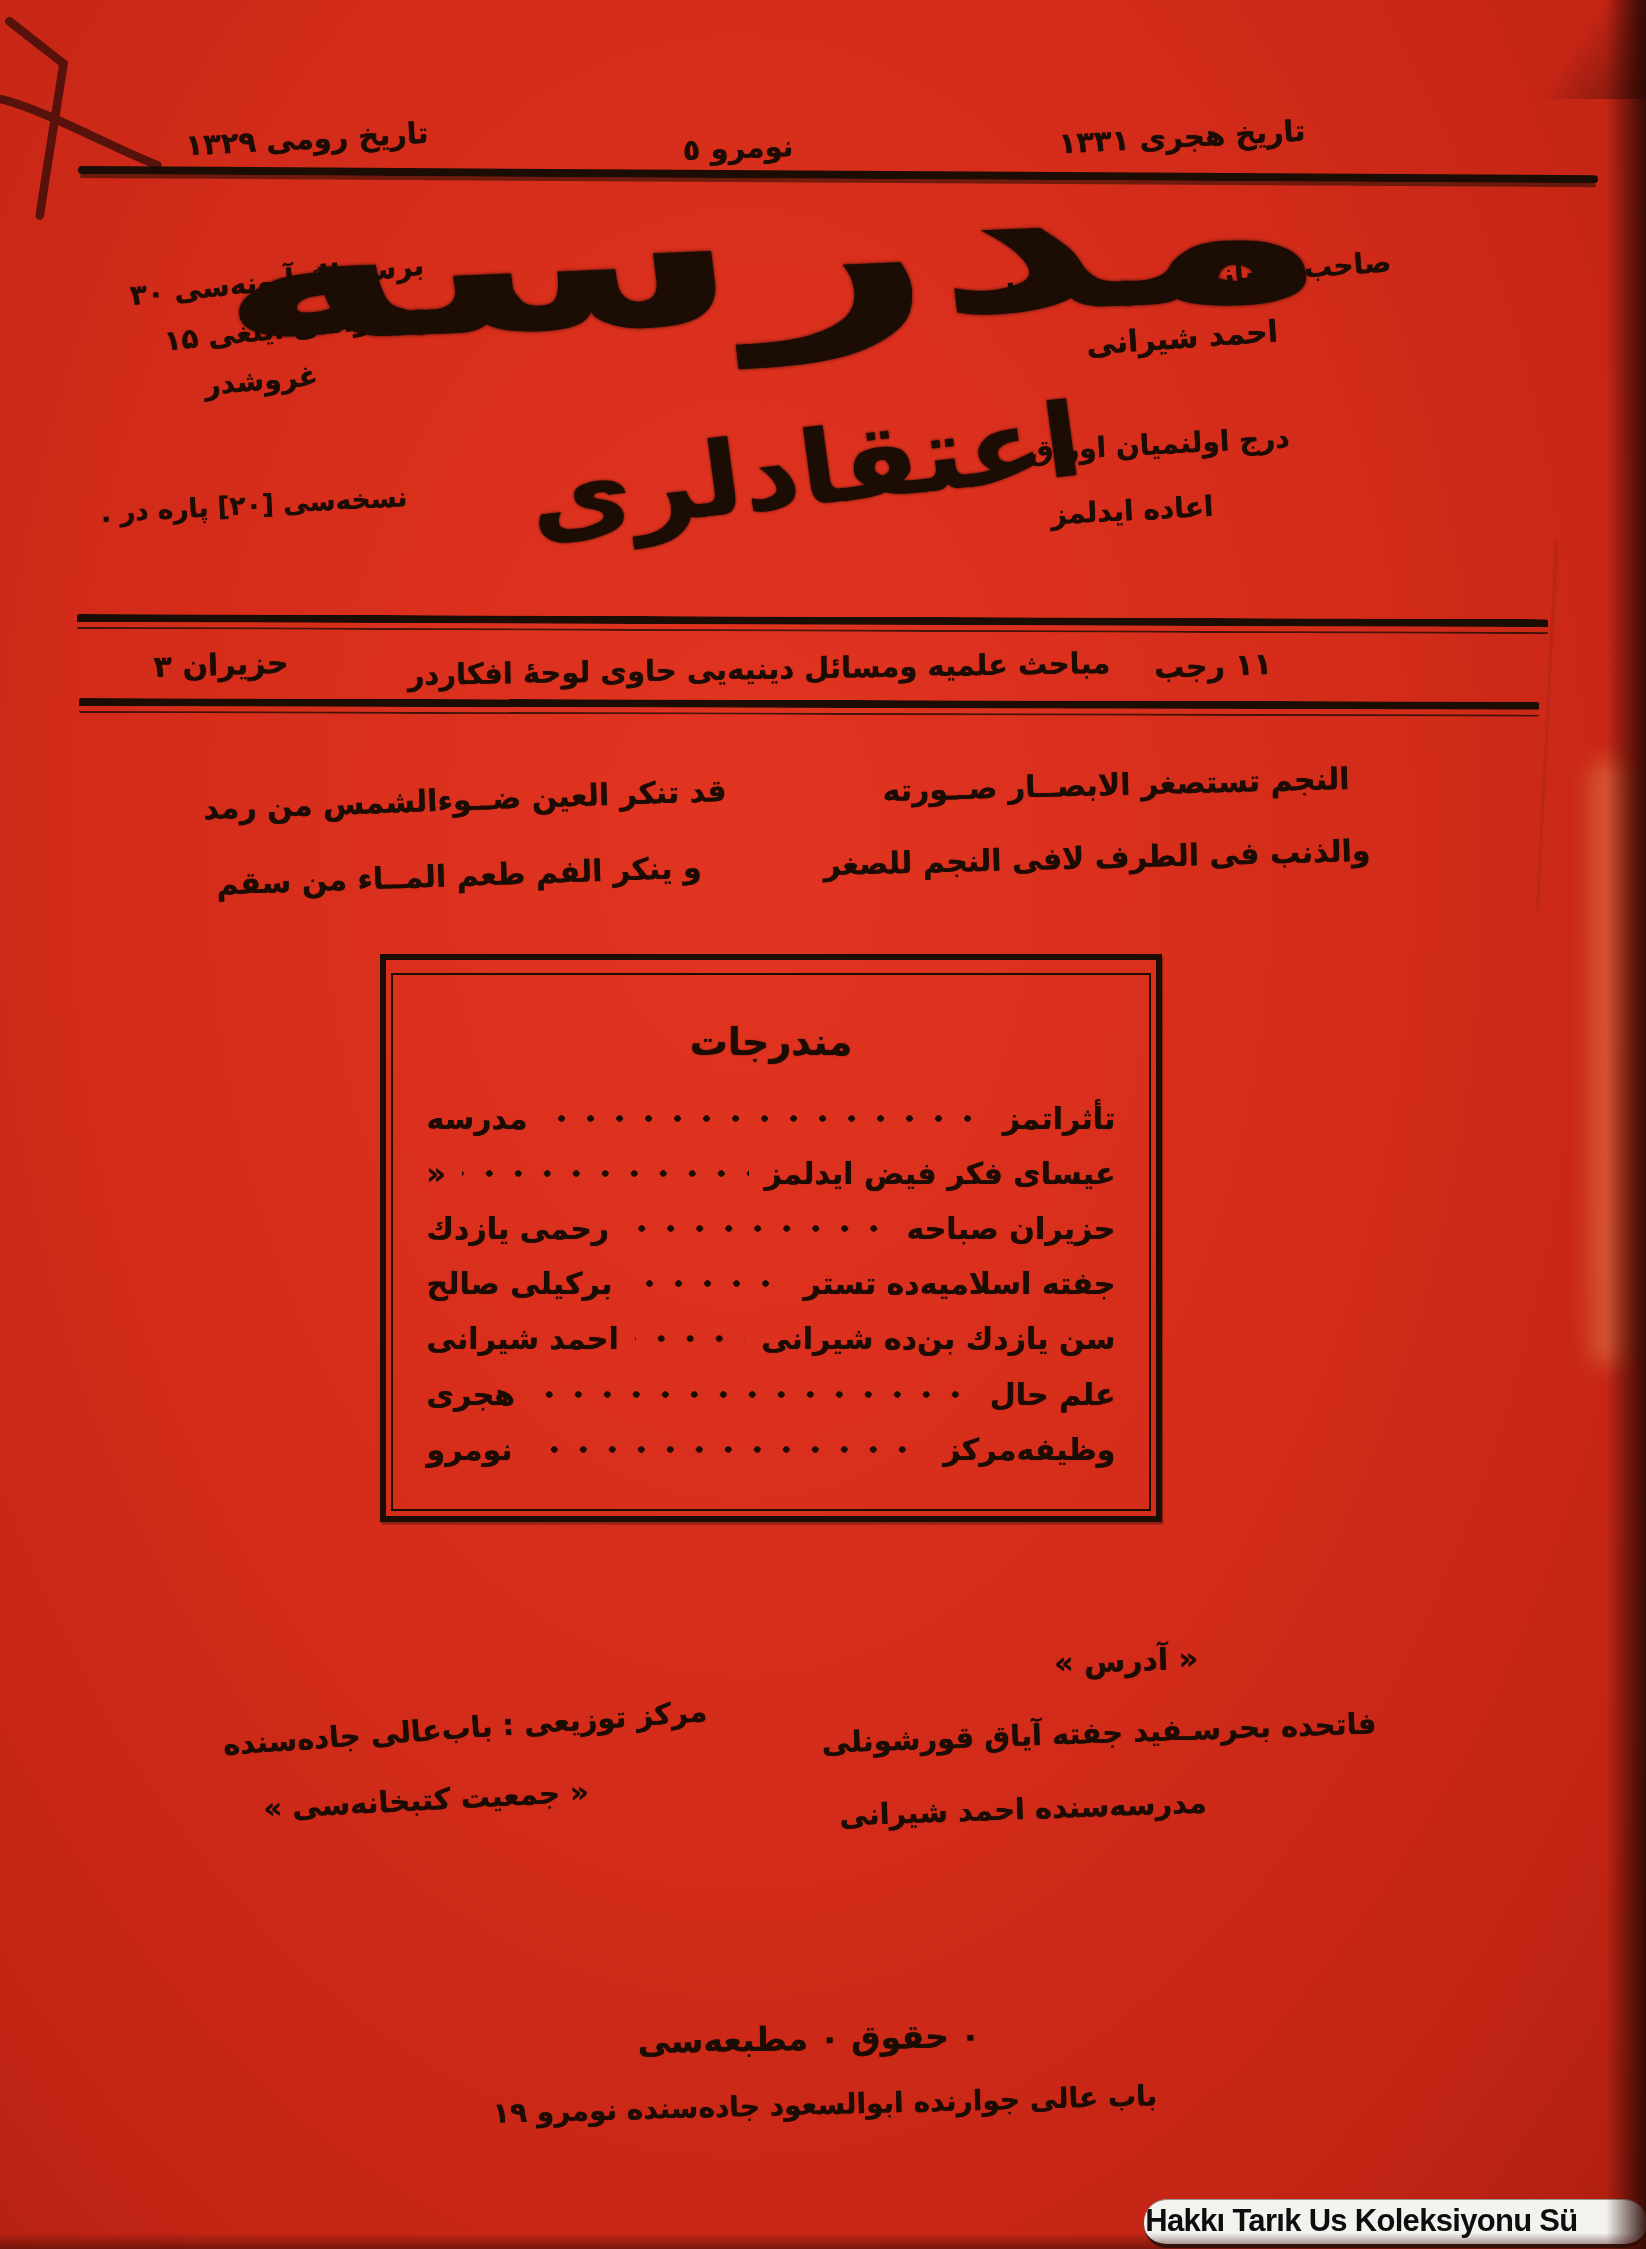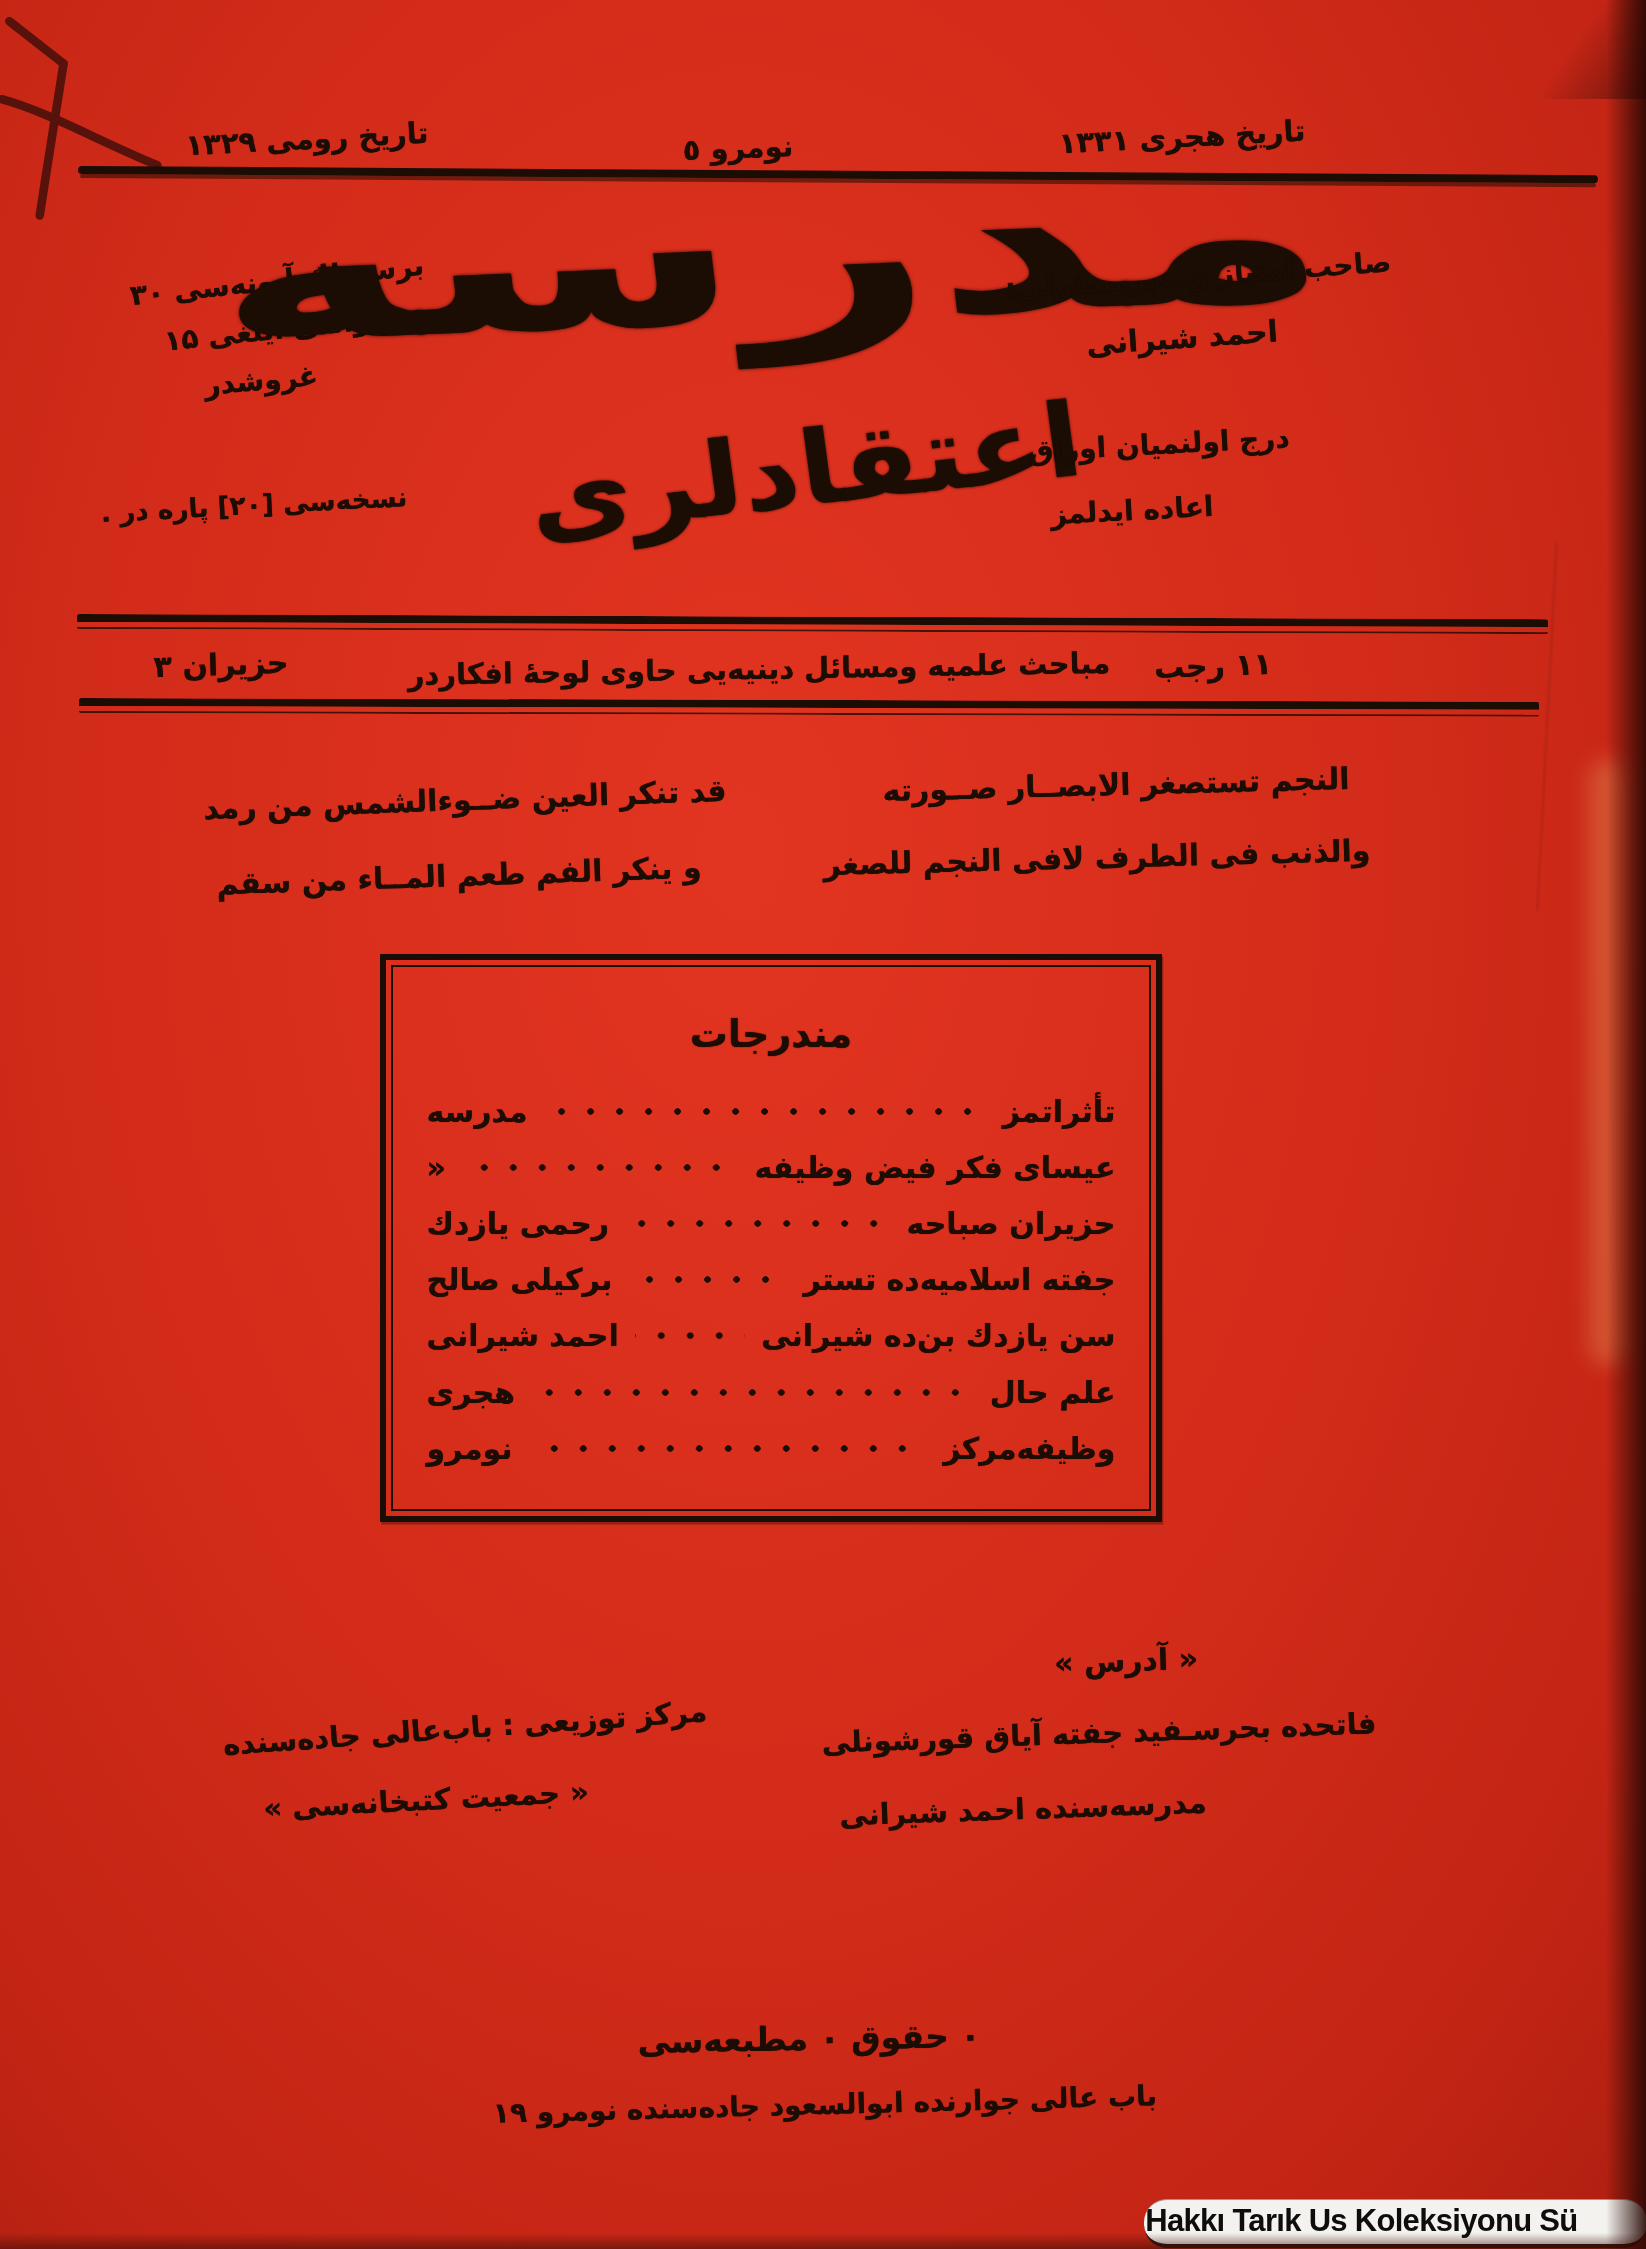--- a/index.html
+++ b/index.html
@@ -73,20 +73,21 @@
   
   .toc-box{
     position:absolute;left:380px;top:954px;width:782px;height:568px;
     border:6px solid var(--ink);box-sizing:border-box;
     box-shadow:1.3px 2.6px 0 rgba(27,12,4,.35);
   }
   .toc-inner{
     position:absolute;inset:4.6px;border:2px solid var(--ink);
     display:flex;flex-direction:column;box-sizing:border-box;
     padding:20px 34px 22.4px 34px;
+    margin-top:8px;
   }
   .toc-title{
     text-align:center;font-size:38px;font-weight:bold;margin-top:25px;
     direction:rtl;text-shadow:0 0 1.3px rgba(20,8,2,.8);
   }
   .toc-rows{flex:1;display:flex;flex-direction:column;justify-content:space-evenly;margin-top:17px;}
   .toc-row{display:flex;direction:rtl;align-items:center;font-size:30px;font-weight:bold;}
   .toc-row .ttl,.toc-row .auth{white-space:nowrap;text-shadow:0 0 0.7px rgba(20,8,2,.8);}
   .toc-dots{
     flex:1;height:9.2px;margin:0 16px;
@@ -172,21 +173,21 @@
   <div class="toc-box">
     <div class="toc-inner">
       <div class="toc-title">مندرجات</div>
       <div class="toc-rows">
         <div class="toc-row">
           <span class="ttl">تأثراتمز</span>
           <span class="toc-dots"></span>
           <span class="auth">مدرسه</span>
         </div>
         <div class="toc-row">
-          <span class="ttl">عیسای فکر فیض وظیفه</span>
+          <span class="ttl">عیسای فکر فیض ایدلمز</span>
           <span class="toc-dots"></span>
           <span class="auth">«</span>
         </div>
         <div class="toc-row">
           <span class="ttl">حزیران صباحه</span>
           <span class="toc-dots"></span>
           <span class="auth">رحمی یازدك</span>
         </div>
         <div class="toc-row">
           <span class="ttl">جفته اسلامیه‌ده تستر</span>

